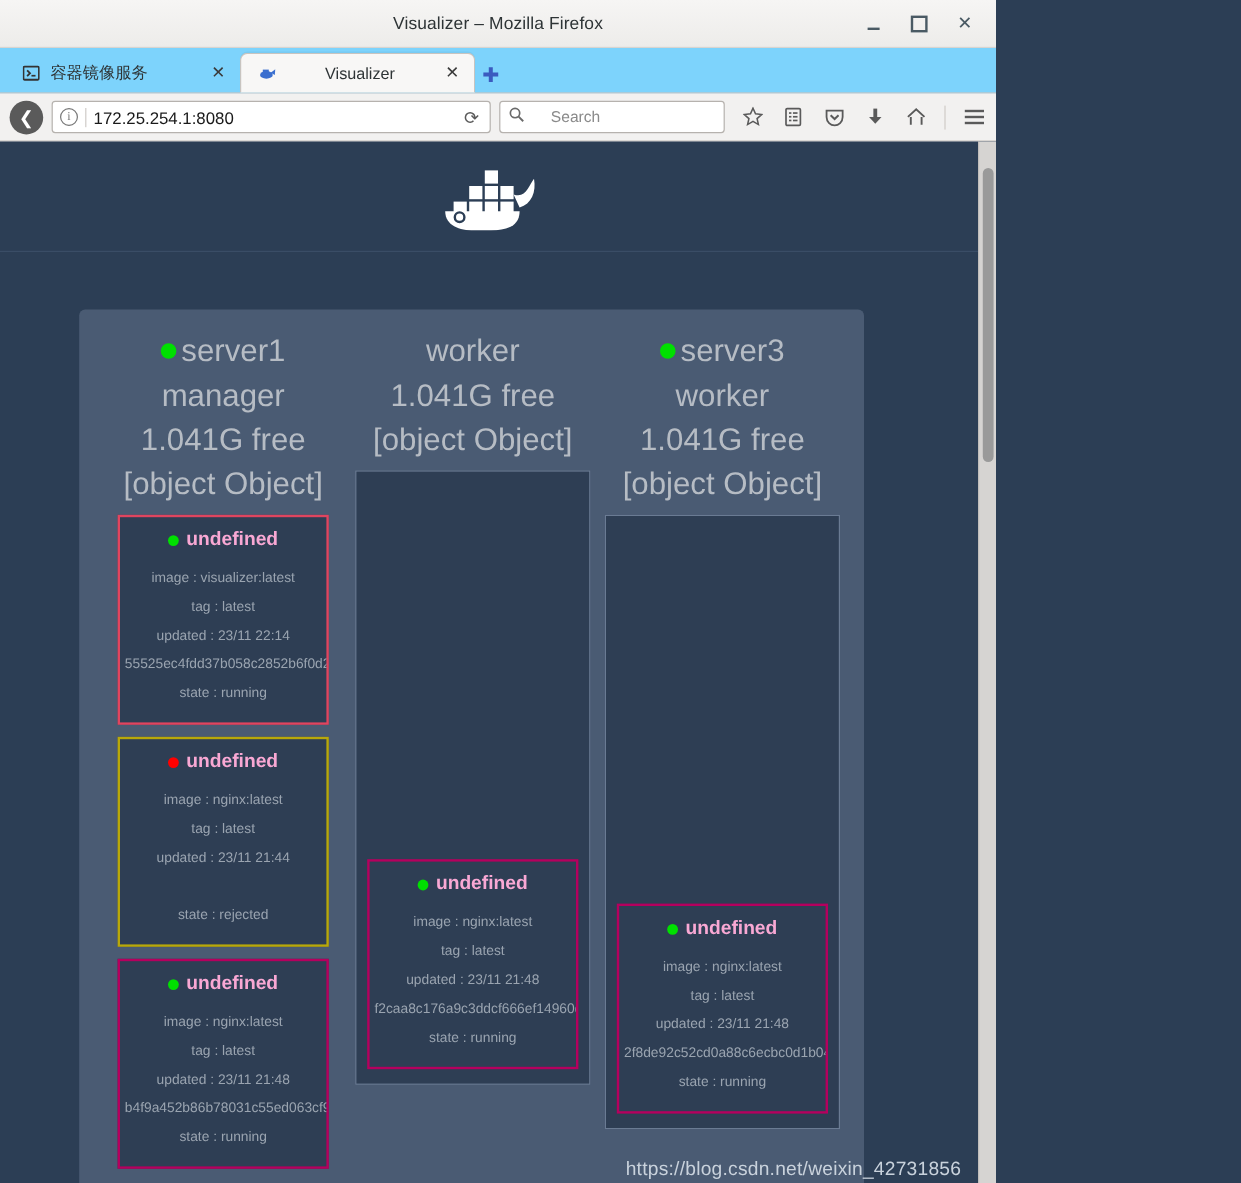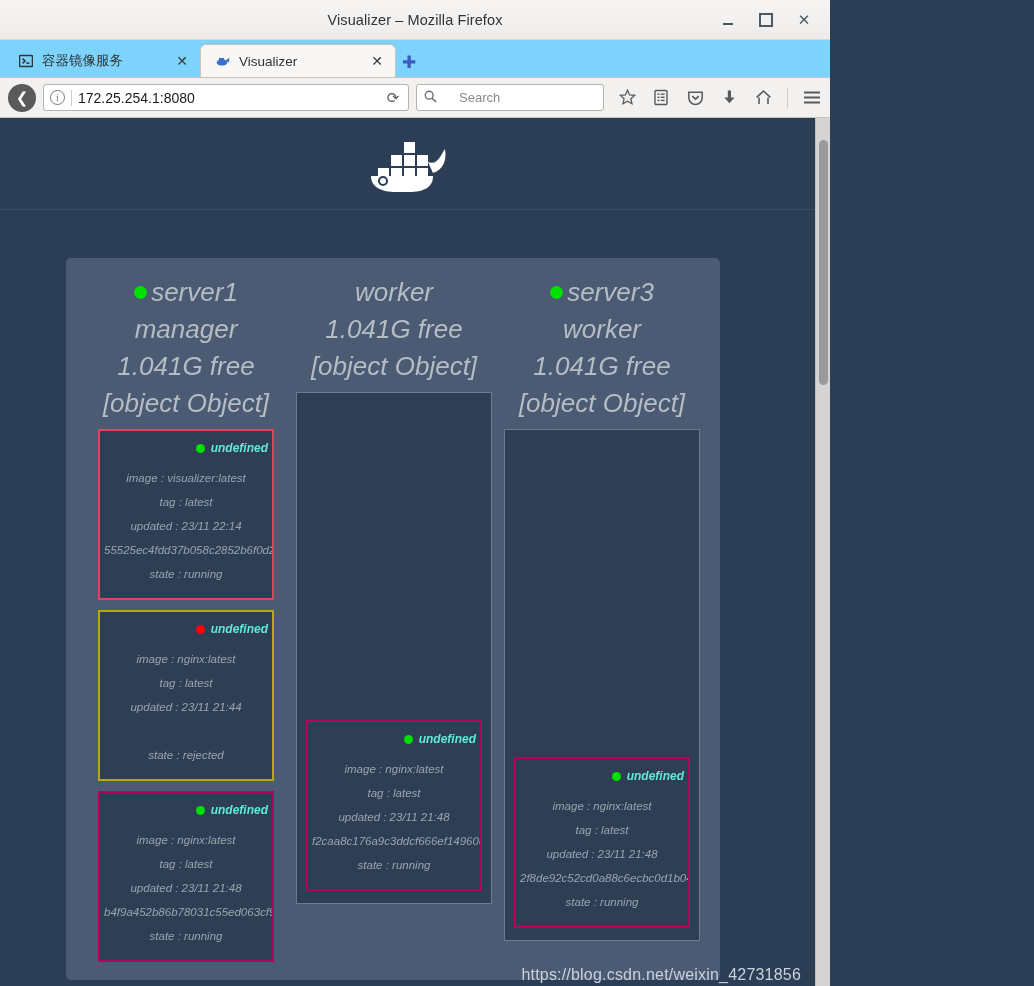--- a/index.html
+++ b/index.html
@@ -29,21 +29,21 @@
   .win-btn.max::after { content: ""; width: 10px; height: 10px;
                         border: 2px solid #4a5a64; }
 
   .tabbar { height: 38px; background: #7dd3fc; display: flex; align-items: flex-end;
             padding-left: 4px; flex: none; border-bottom: 1px solid #c8c4c0; }
   .tab { height: 33px; display: flex; align-items: center; gap: 8px;
          padding: 0 10px 0 14px; min-width: 196px; position: relative;
          border-radius: 6px 6px 0 0; font-size: 13.5px; color: #2e3436; cursor: default; }
   .tab.inactive { background: transparent; }
   .tab.active { background: #f8f7f6; border: 1px solid #c8c4c0; border-bottom: none;
-                box-shadow: 0 -1px 0 rgba(0,0,0,.04); }
+                box-shadow: 0 -1px 0 rgba(0,0,0,.04); text-align: center; }
   .tab-favicon { width: 16px; height: 16px; flex: none; display: flex;
                  align-items: center; justify-content: center; }
   .tab-label { flex: 1; white-space: nowrap; overflow: hidden; text-overflow: ellipsis;
                font-size: 13.5px; }
   .tab-close { width: 16px; height: 16px; display: flex; align-items: center;
                justify-content: center; color: #3a3a3a; font-size: 14px;
                font-family: "DejaVu Sans", sans-serif; cursor: pointer; }
   .new-tab { width: 26px; height: 30px; display: flex; align-items: center;
              justify-content: center; color: #3b5bbf; font-size: 17px; cursor: pointer; }
 
@@ -82,40 +82,40 @@
 
   .page-header { height: 92px; background: #2c3e55; display: flex;
                  align-items: center; justify-content: center;
                  border-bottom: 1px solid #3a4d66; }
   .docker-logo { width: 78px; height: 56px; }
 
   .board { position: relative; padding: 48px 0 0 66px; }
   .swarm { width: 654px; background: #4a5b73; border-radius: 5px;
            padding: 16px 14px 18px 16px; }
   .nodes { display: flex; gap: 0; }
-  .node { width: 210px; display: flex; flex-direction: column; align-items: center; font-style: italic; }
+  .node { width: 210px; display: flex; flex-direction: column; align-items: center; }
 
   .node-head { text-align: center; color: #b6bcc4; font-size: 26px; line-height: 37px;
                font-weight: 300; width: 100%; }
   .node-name { display: flex; align-items: center; justify-content: center; gap: 4px; }
   .status-dot { width: 13px; height: 13px; border-radius: 50%; flex: none;
                 display: inline-block; }
 
   .node-body { width: 196px; margin-top: 7px; background: #2e3e54;
                border: 1px solid #6a7b93; min-height: 512px;
                display: flex; flex-direction: column; justify-content: flex-end;
                padding: 0; }
   .node-body.first { border: none; background: transparent; min-height: 512px;
                      justify-content: flex-start; gap: 0; }
 
   .task { width: 176px; margin: 0 auto; background: #2e3e54; border: 2px solid;
           text-align: center; padding: 10px 4px 12px; overflow: hidden; }
-  .task-title { color: #5eead4; font-size: 12px; font-weight: bold;
+  .task-title { color: #f9a8d4; font-size: 16px; font-weight: bold;
                 margin-bottom: 11px; display: flex; align-items: center;
-                justify-content: flex-end; gap: 6px; }
+                justify-content: center; gap: 6px; }
   .task-dot { width: 9px; height: 9px; border-radius: 50%; display: inline-block; }
   .task-row { color: #9aa4b0; font-size: 11.5px; line-height: 24px;
               white-space: nowrap; }
   .task-row.hash { font-size: 11.5px; }
   .task-row.blank { height: 24px; }
 
   .watermark { position: absolute; right: 14px; bottom: 2px; color: #c9d2dc;
                font-size: 16px; letter-spacing: .2px; }
 
   

